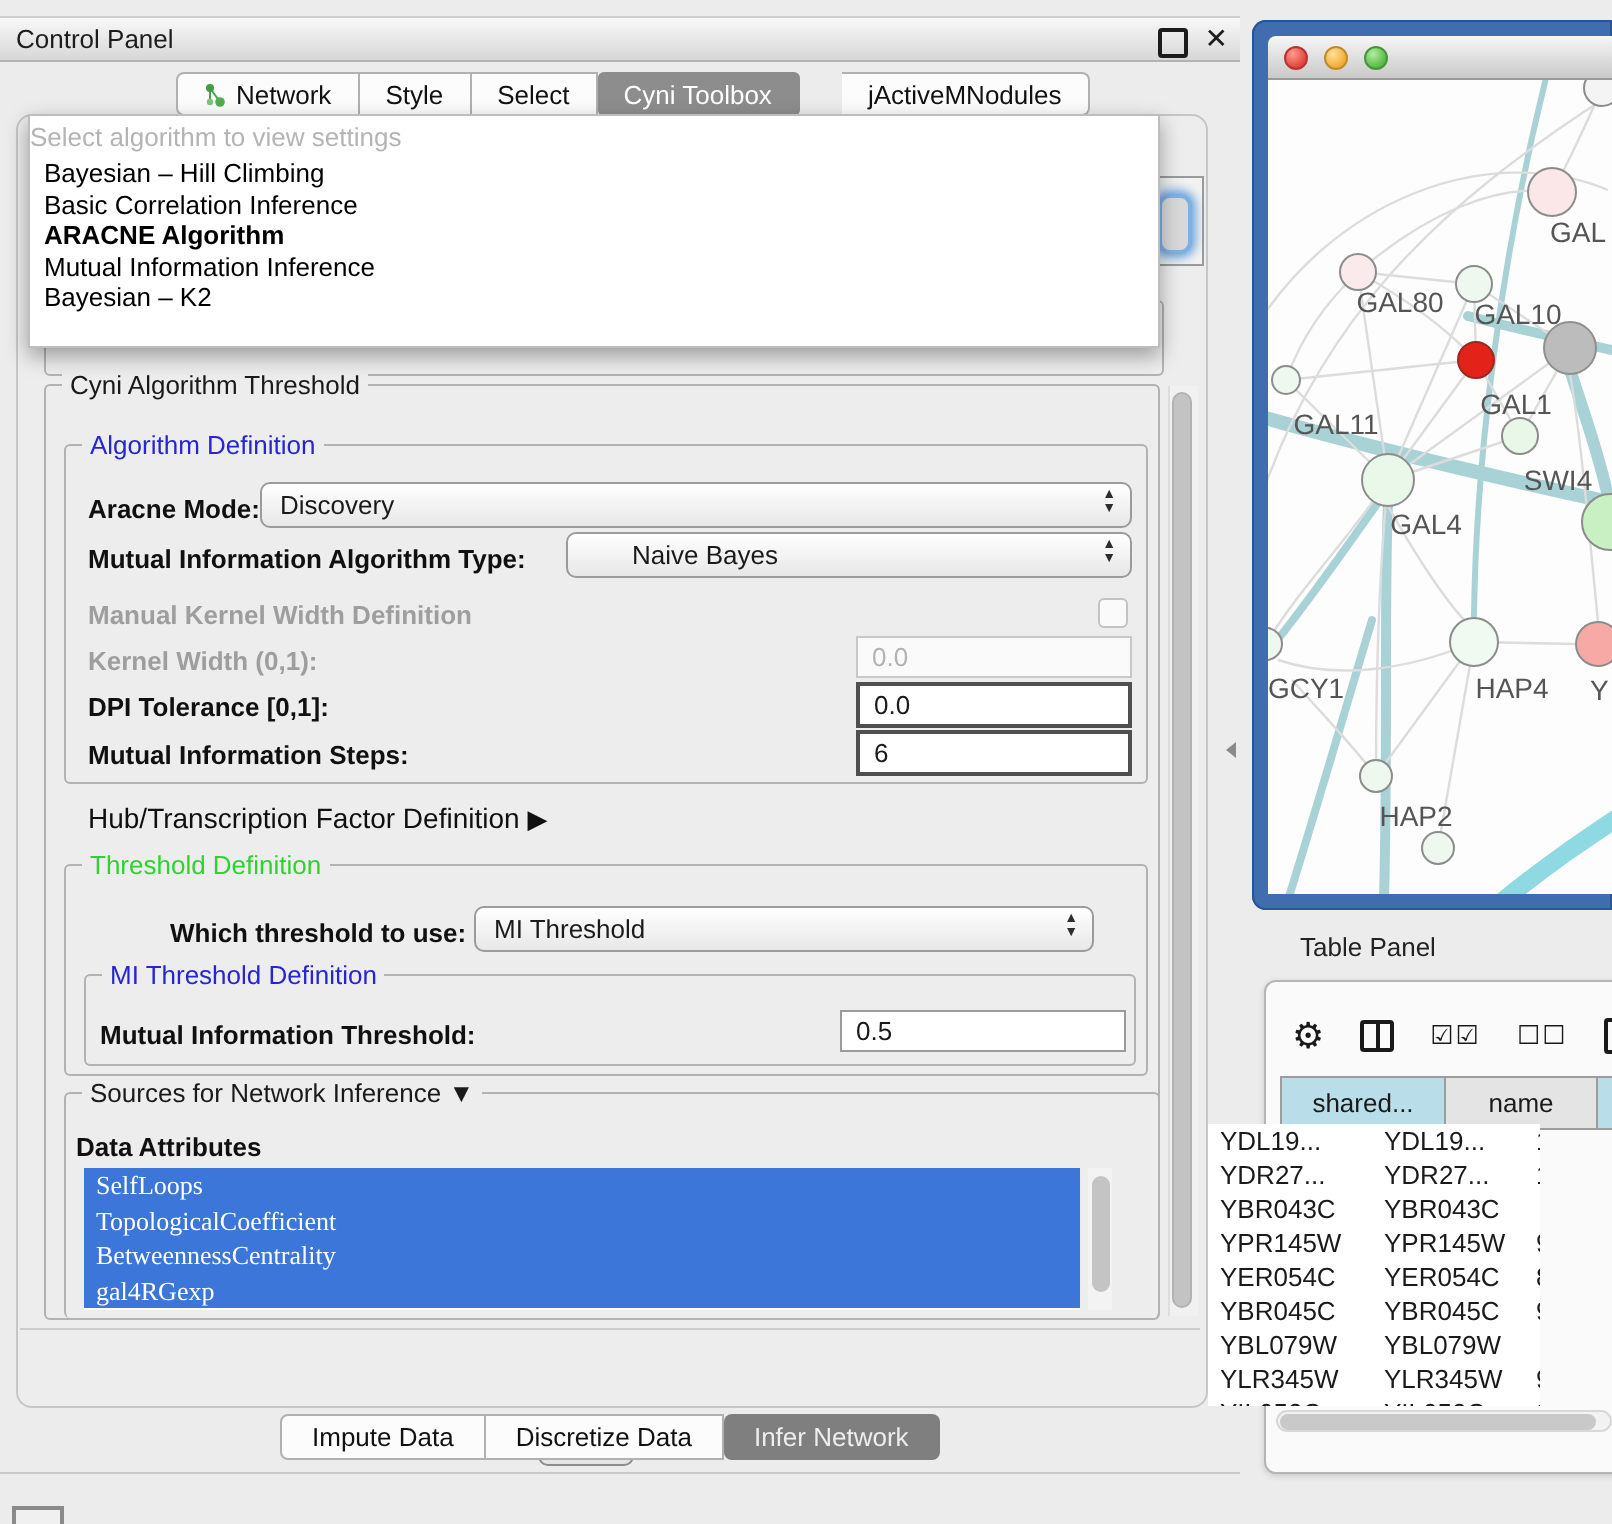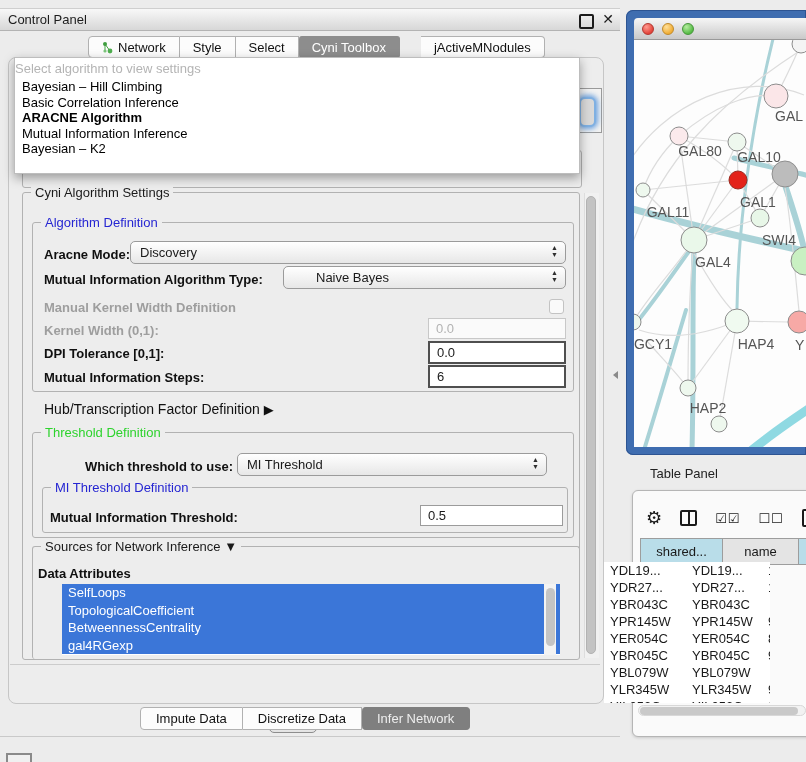--- a/index.html
+++ b/index.html
@@ -49,21 +49,21 @@
     background:linear-gradient(#ffffff,#e7e7e7);display:flex;align-items:center;padding:0 22px 0 9px;font-size:13px;}
   .combo .arrows{position:absolute;right:7px;top:2px;display:flex;flex-direction:column;line-height:7px;font-size:7px;color:#2e2e2e;}
 
   .field{position:absolute;height:21px;box-sizing:border-box;background:#fff;border:1px solid #9b9b9b;font-size:13px;
     display:flex;align-items:center;justify-content:flex-start;padding:0 7px;}
   .field.strong{border:2px solid #4f4f4f;height:23px;}
   .field.dis{background:#fafafa;border-color:#c8c8c8;color:#b3b3b3;}
 
   .checkbox{position:absolute;width:13px;height:13px;border:1px solid #c3c3c3;border-radius:3px;background:#fafafa;}
 
-  .attr-list{left:62px;top:584px;width:498px;background:#ffffff;overflow:hidden;}
+  .attr-list{left:42px;top:584px;width:498px;background:#ffffff;overflow:hidden;font-family:Liberation Serif, serif;}
   .attr-row{height:17.6px;line-height:17.6px;background:#3b76d8;color:#fff;font-size:13px;padding-left:6px;}
   .attr-scroll{left:544px;top:584px;width:12px;height:71px;background:#f3f3f3;}
   .attr-thumb{left:545.5px;top:588px;width:9px;height:58px;background:#c4c4c4;border-radius:5px;}
 
   .vscroll{left:584px;top:193px;width:14px;height:465px;background:#f1f1f1;border-left:1px solid #dddddd;}
   .vthumb{left:586px;top:196px;width:10px;height:458px;background:#c3c3c3;border-radius:5px;border:1px solid #b2b2b2;box-sizing:border-box;}
 
   .btn{position:absolute;height:23px;box-sizing:border-box;border:1px solid #8d8d8d;border-radius:5px;
     background:linear-gradient(#fefefe,#e3e3e3);display:flex;align-items:center;justify-content:center;font-size:13px;}
 
@@ -153,21 +153,21 @@
     <div>
         <div class="algo-item">Bayesian – Hill Climbing</div>
         <div class="algo-item">Basic Correlation Inference</div>
         <div class="algo-item sel">ARACNE Algorithm</div>
         <div class="algo-item">Mutual Information Inference</div>
         <div class="algo-item">Bayesian – K2</div>
       </div>
   </div>
 
   <div class="abs group" style="left:22px;top:192px;width:556px;height:466px;">
-    <span class="legend">Cyni Algorithm Settings</span>
+    <span class="legend">Cyni Algorithm Threshold</span>
   </div>
 
   <div class="abs group" style="left:32px;top:222px;width:540px;height:168px;">
     <span class="legend blue">Algorithm Definition</span>
   </div>
   <span class="lbl" style="left:44px;top:247px;">Aracne Mode:</span>
   <div class="combo" style="left:130px;top:241px;width:436px;">
     <span>Discovery</span>
     <span class="arrows">
         <span>▲</span>

